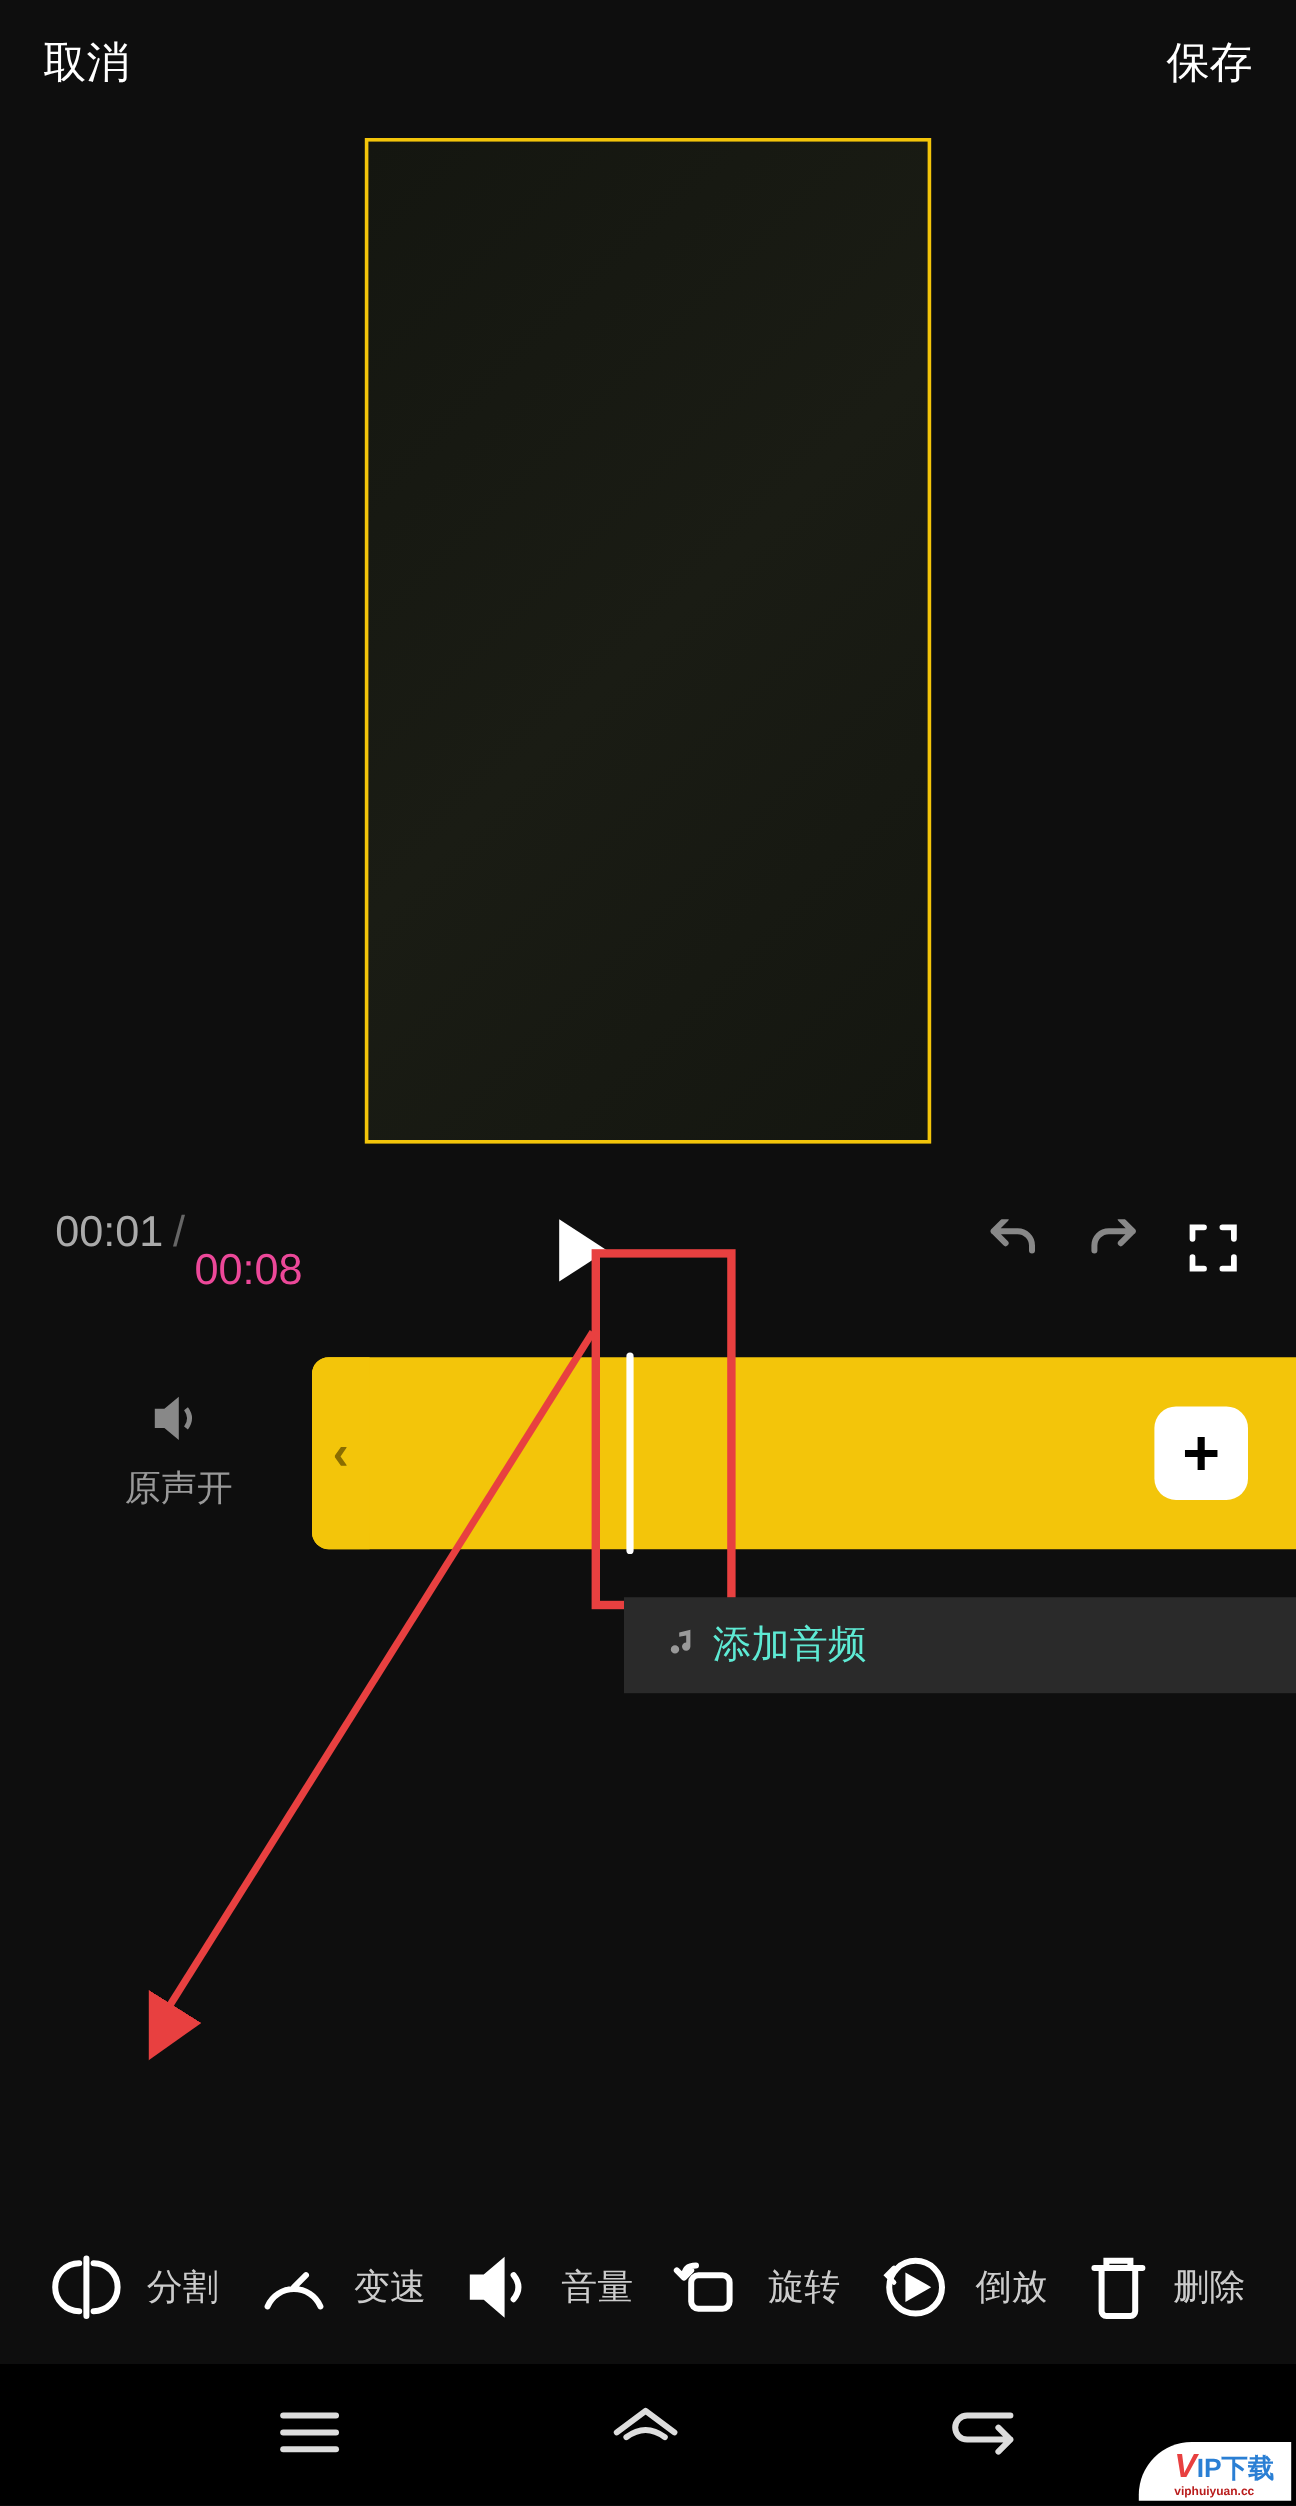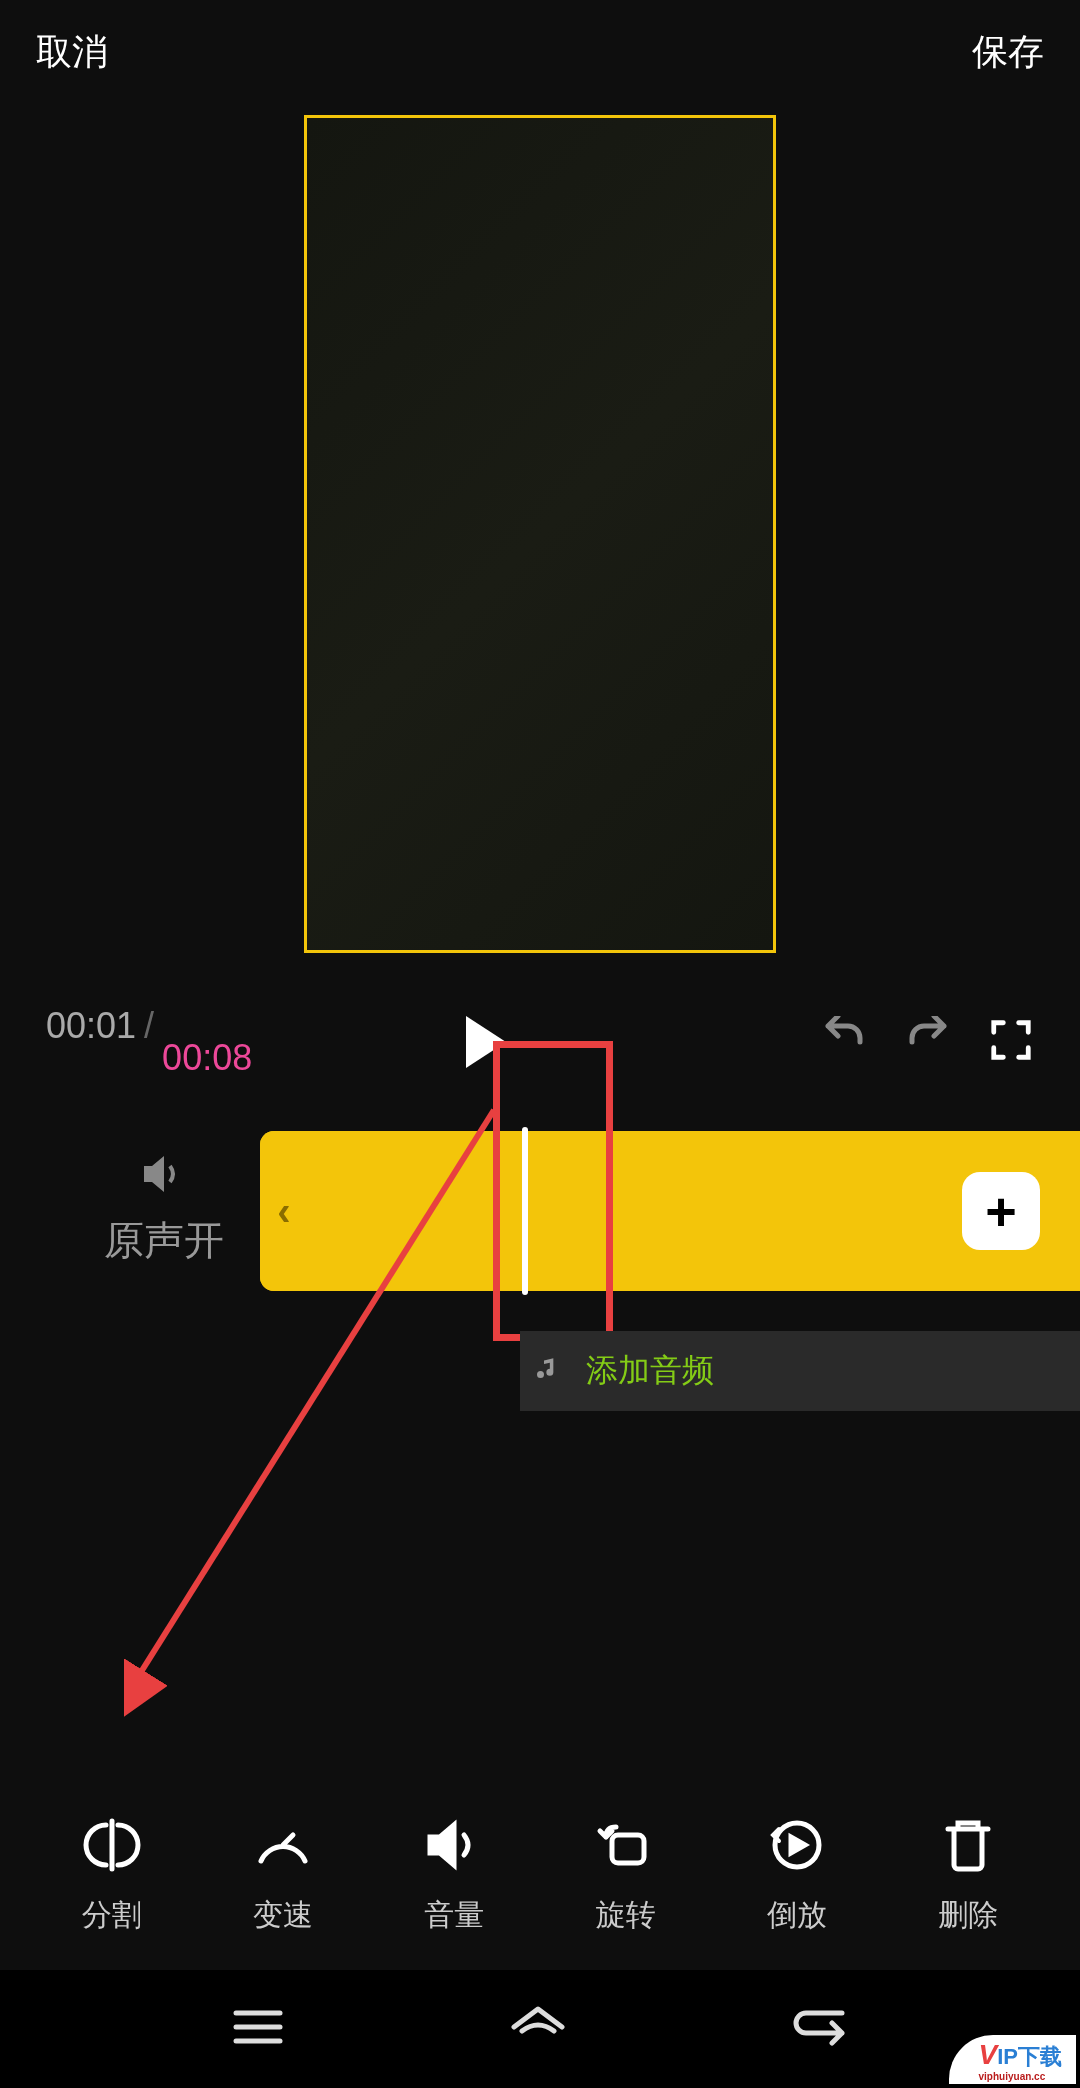--- a/index.html
+++ b/index.html
@@ -95,21 +95,21 @@
       display: flex;
       align-items: center;
       height: 160px;
       margin-top: 10px;
     }
     .sound-toggle {
       position: absolute;
       left: 104px;
       text-align: center;
       color: #999;
-      font-size: 40px;
+      font-size: 30px;
     }
     .sound-toggle .sp-icon { margin-bottom: 10px; }
     .clip {
       position: absolute;
       left: 260px;
       right: 0;
       top: 0;
       bottom: 0;
       background: #f3c50a;
       border-radius: 14px 0 0 14px;
@@ -183,43 +183,43 @@
     }
     .audio-btn {
       position: absolute;
       left: 520px;
       right: 0;
       top: 0;
       bottom: 0;
       background: #2a2a2a;
       display: flex;
       align-items: center;
-      padding-left: 10px;
-      color: #84cc16;
+      padding-left: 32px;
+      color: #5eead4;
       font-size: 32px;
-      gap: 28px;
+      gap: 14px;
     }
     .annotation-arrow {
       position: absolute;
       left: 124px;
       top: 1070px;
       pointer-events: none;
     }
     .toolbar {
       position: absolute;
       bottom: 118px;
       left: 0;
       right: 0;
       display: flex;
       justify-content: space-around;
       padding: 0 26px 34px;
     }
     .tool-item {
       display: flex;
-      flex-direction: column;
+      flex-direction: row;
       align-items: center;
       gap: 20px;
       color: #ccc;
       font-size: 30px;
     }
     .tool-icon {
       height: 60px;
       display: flex;
       align-items: center;
       justify-content: center;

